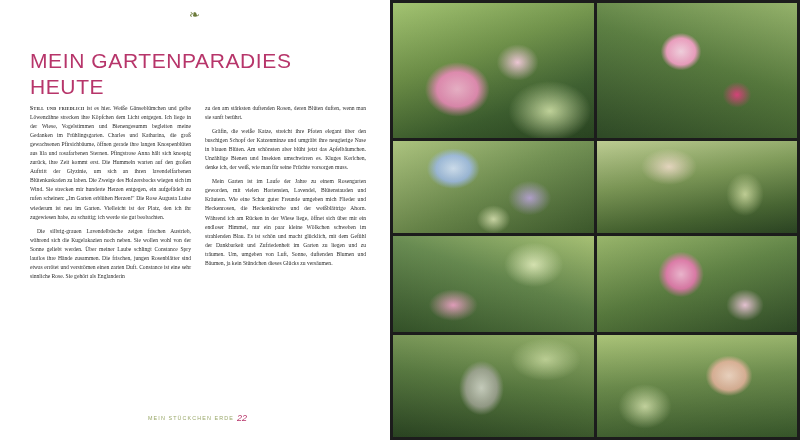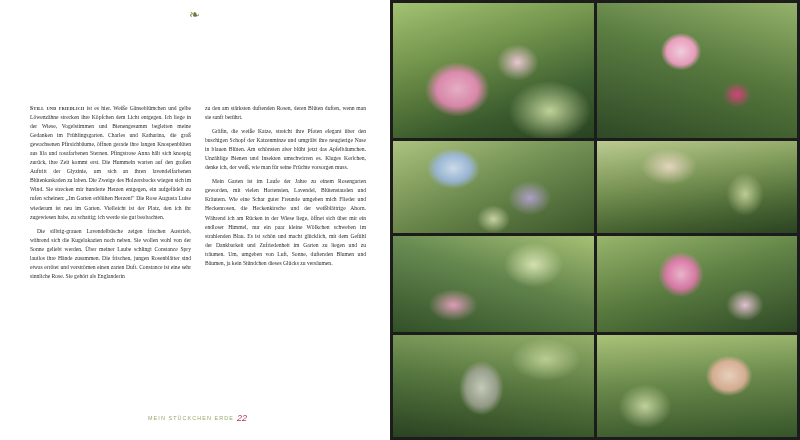--- a/index.html
+++ b/index.html
@@ -183,20 +183,21 @@
 </style>
 </head>
 <body>
 
 <div class="spread">
 
   <div class="page-left">
 
     <div class="ornament">❧</div>
 
+    <h1 class="headline">Mein Gartenparadies heute</h1>
 
     <div class="columns">
 
       <div class="col">
         <p><span class="dropcap-lead">Still und friedlich</span><span> ist es hier. Weiße Gänseblümchen und gelbe Löwenzähne strecken ihre Köpfchen dem Licht entgegen. Ich liege in der Wiese, Vogelstimmen und Bienengesumm begleiten meine Gedanken im Frühlingsgarten. Charles und Katharina, die groß gewachsenen Pfirsichbäume, öffnen gerade ihre langen Knospenblüten aus lila und rosafarbenen Sternen. Pfingstrose Anna hält sich knospig zurück, ihre Zeit kommt erst. Die Hummeln warten auf den großen Auftritt der Glyzinie, um sich an ihren lavendelfarbenen Blütenkaskaden zu laben. Die Zweige des Holzersbocks wiegen sich im Wind. Sie strecken mir hunderte Herzen entgegen, ein aufgefädelt zu rufen scheinen: „Im Garten erblühen Herzen!" Die Rose Augusta Luise wiederum ist neu im Garten. Vielleicht ist der Platz, den ich ihr zugewiesen habe, zu schattig; ich werde sie gut beobachten.</span></p>
         <p class="indented">Die silbrig-grauen Lavendelbüsche zeigen frischen Austrieb, während sich die Kugelakazien noch neben. Sie wollen wohl von der Sonne geliebt werden. Über meiner Laube schlingt Constance Spry lautlos ihre Hände zusammen. Die frischen, jungen Rosenblätter sind etwas errötet und verströmen einen zarten Duft. Constance ist eine sehr sinnliche Rose. Sie gehört als Englanderin</p>
       </div>
 
       <div class="col">
         <p>zu den am stärksten duftenden Rosen, deren Blüten duften, wenn man sie sanft berührt.</p>

